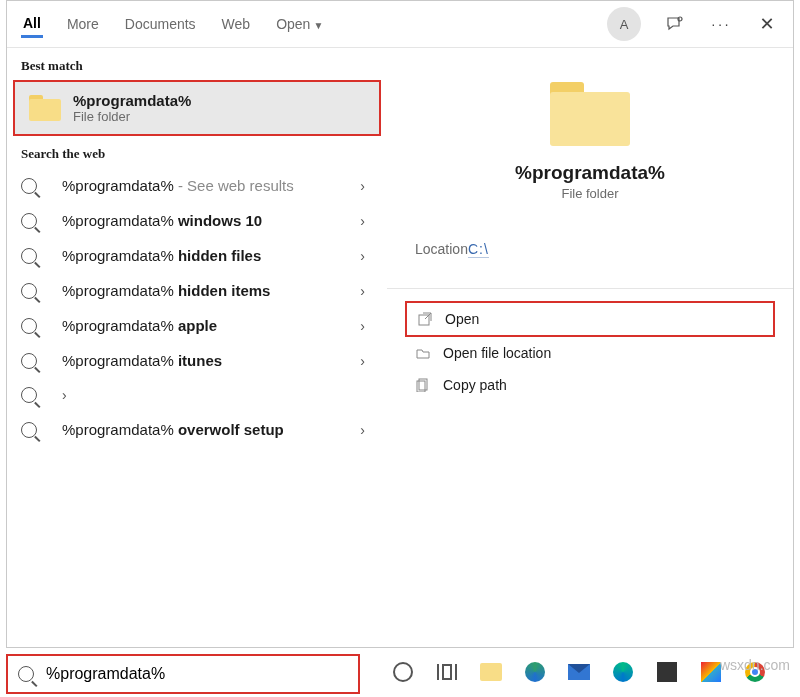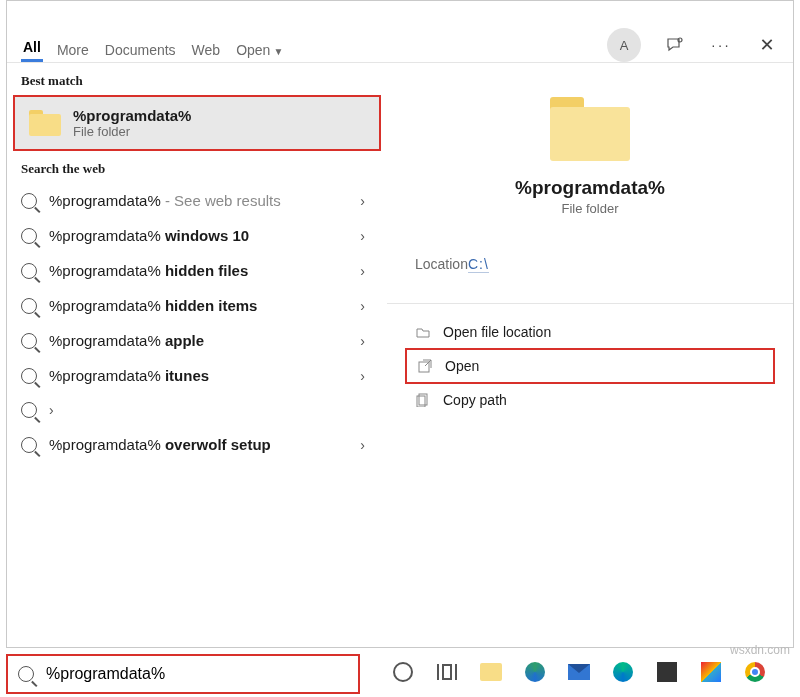--- a/index.html
+++ b/index.html
@@ -20,24 +20,23 @@
     width: 788px; height: 648px;
     border: 1px solid #c9c9c9;
     background: #fff;
     display: flex;
     flex-direction: column;
   }
   
   .tabs {
     height: 46px;
     display: flex;
-    align-items: flex-end;
+    align-items: center;
     padding: 0 14px;
-    gap: 12px;
-    margin-top: 15px;
+    gap: 22px;
   }
   .tab { color: #6b6b6b; padding: 4px 2px; cursor: default;}
   .tab.active { color: #000; border-bottom: 3px solid #3a7cdc; font-weight: 600;}
   .tab .chev { font-size: 10px; margin-left: 3px;}
   .tabs-right { margin-left: auto; display:flex; align-items:center; gap: 22px; }
   .avatar { width: 34px; height: 34px; border-radius: 50%; background:#e3e3e3; display:flex; align-items:center; justify-content:center; color:#555; font-size:13px;}
   .icon-btn { width: 24px; height:24px; display:flex; align-items:center; justify-content:center; color:#444;}
   .dots { letter-spacing: 2px; font-size:14px;}
   .close-x { font-size:18px; font-weight:300;}
   
@@ -63,21 +62,21 @@
   }
   .folder-ic::after {
     content:""; position:absolute; left:0; top:4px; right:0; bottom:0;
     background:#f8dd87; border-radius:2px;
   }
   .bm-title { font-weight:700; font-size:15px; }
   .bm-sub { color:#6b6b6b; font-size:13px; }
   
   .web-item {
     display:flex; align-items:center; padding: 9px 14px;
-    gap: 12px;
+    gap: 25px;
   }
   .mag {
     width:16px; height:16px; border:1.5px solid #555; border-radius:50%;
     position:relative; flex:none;
   }
   .mag::after {
     content:""; position:absolute; width:7px; height:1.5px; background:#555;
     bottom:-3px; right:-5px; transform:rotate(45deg);
   }
   .web-text { flex:1; font-size:15px; overflow:hidden; text-overflow:ellipsis; white-space:nowrap;}
@@ -130,21 +129,21 @@
   .taskview { width:20px; height:16px; border-left:2px solid #555; border-right:2px solid #555; position:relative;}
   .taskview::before { content:""; position:absolute; left:3px; right:3px; top:0; bottom:0; border:2px solid #555;}
   .fe { background:#f8dd87; width:22px; height:18px; border-radius:2px;}
   .edge { width:20px;height:20px;border-radius:50%;background:conic-gradient(#2e9e6b,#1f6fd0,#2e9e6b);}
   .mail { width:22px;height:16px;background:#3276d2;clip-path:polygon(0 0,100% 0,100% 100%,0 100%);position:relative;}
   .mail::after{content:"";position:absolute;left:0;right:0;top:0;border-left:11px solid transparent;border-right:11px solid transparent;border-top:9px solid #205099;}
   .store { width:20px;height:20px;background:#333;}
   .pt { width:20px;height:20px;background:linear-gradient(135deg,#e23,#f7b500 50%,#3ac 50%,#27f);}
   .chrome { width:20px;height:20px;border-radius:50%;background:conic-gradient(#db4437 0 33%,#0f9d58 33% 66%,#f4b400 66% 100%);position:relative;}
   .chrome::after{content:"";position:absolute;inset:5px;border-radius:50%;background:#4285f4;border:2px solid #fff;}
-  .watermark { position:absolute; right:10px; bottom:40px; font-size:12px; color:#bbb;}
+  .watermark { position:absolute; right:10px; bottom:24px; font-size:14px; color:#bbb;}
 </style>
 </head>
 <body>
 
 <div class="panel">
   <div class="tabs">
     <div class="tab active">All</div>
     <div class="tab">More</div>
     <div class="tab">Documents</div>
     <div class="tab">Web</div>
@@ -220,41 +219,41 @@
       <div class="detail">
         <div class="big-folder"></div>
         <div class="d-title">%programdata%</div>
         <div class="d-sub">File folder</div>
         <div class="meta">
           <span class="lbl">Location</span>
           <span class="val">C:\</span>
         </div>
         <div class="divider"></div>
         <div class="actions">
-          <div class="action">
-            <span class="action-ic">
-                <svg width="14" height="14" viewBox="0 0 14 14" fill="none" stroke="#888" stroke-width="1">
-                  <path d="M1 4h5l1 2h6v6H1z"></path>
-                </svg>
-              </span>
-            <span>Open file location</span>
-          </div>
           <div class="action hl">
             <span class="action-ic">
                 <svg width="14" height="14" viewBox="0 0 14 14" fill="none" stroke="#888" stroke-width="1">
                   <rect x="1" y="3" width="10" height="10"></rect>
                   <path d="M5 1h8v8"></path>
                   <path d="M13 1 7 7"></path>
                 </svg>
               </span>
             <span>Open</span>
           </div>
           <div class="action">
             <span class="action-ic">
                 <svg width="14" height="14" viewBox="0 0 14 14" fill="none" stroke="#888" stroke-width="1">
+                  <path d="M1 4h5l1 2h6v6H1z"></path>
+                </svg>
+              </span>
+            <span>Open file location</span>
+          </div>
+          <div class="action">
+            <span class="action-ic">
+                <svg width="14" height="14" viewBox="0 0 14 14" fill="none" stroke="#888" stroke-width="1">
                   <rect x="3" y="1" width="8" height="11"></rect>
                   <rect x="1" y="3" width="8" height="11"></rect>
                 </svg>
               </span>
             <span>Copy path</span>
           </div>
         </div>
       </div>
     </div>
   </div>

